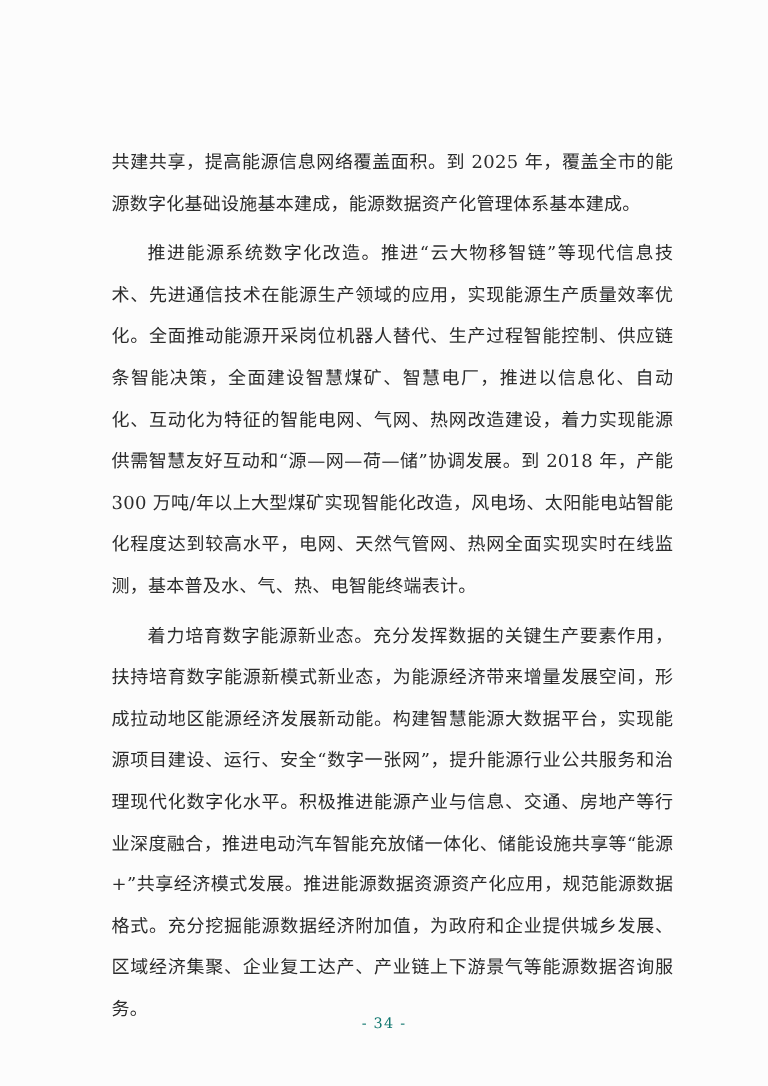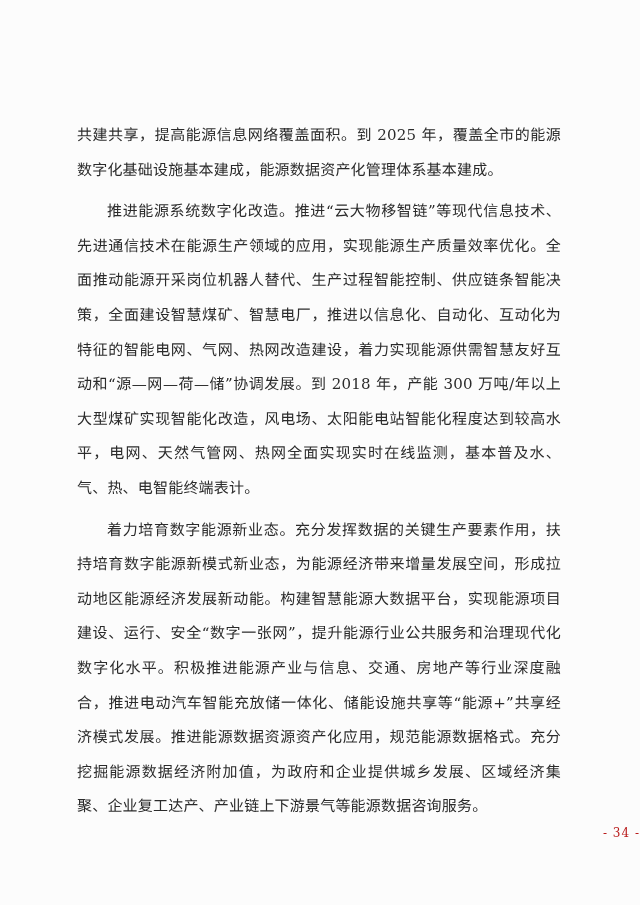--- a/index.html
+++ b/index.html
@@ -16,40 +16,40 @@
     font-family: "DejaVu Serif", "Liberation Serif", serif;
     color: #2b2b2b;
   }
   .content {
     position: absolute;
     left: 77px;
     top: 118px;
     width: 484px;
   }
   p.para {
-    margin: 0 0 7px 0;
+    margin: 0 0 7px 16px;
     font-size: 15px;
     line-height: 34.6px;
     text-align: justify;
     text-justify: inter-character;
     letter-spacing: 0.2px;
     word-break: break-all;
   }
   p.para.indent {
     text-indent: 2em;
   }
   .footer {
     position: absolute;
-    top: 826px;
+    top: 846px;
     left: 0;
     width: 100%;
-    text-align: right;
+    text-align: center;
     font-size: 12px;
     letter-spacing: 1px;
-    color: #b91c1c;
+    color: #0f766e;
   }
 </style>
 </head>
 <body>
 
 <div class="page">
   <div class="content">
     <p class="para">共建共享，提高能源信息网络覆盖面积。到 2025 年，覆盖全市的能源数字化基础设施基本建成，能源数据资产化管理体系基本建成。</p>
     <p class="para indent">推进能源系统数字化改造。推进“云大物移智链”等现代信息技术、先进通信技术在能源生产领域的应用，实现能源生产质量效率优化。全面推动能源开采岗位机器人替代、生产过程智能控制、供应链条智能决策，全面建设智慧煤矿、智慧电厂，推进以信息化、自动化、互动化为特征的智能电网、气网、热网改造建设，着力实现能源供需智慧友好互动和“源—网—荷—储”协调发展。到 2018 年，产能 300 万吨/年以上大型煤矿实现智能化改造，风电场、太阳能电站智能化程度达到较高水平，电网、天然气管网、热网全面实现实时在线监测，基本普及水、气、热、电智能终端表计。</p>
     <p class="para indent">着力培育数字能源新业态。充分发挥数据的关键生产要素作用，扶持培育数字能源新模式新业态，为能源经济带来增量发展空间，形成拉动地区能源经济发展新动能。构建智慧能源大数据平台，实现能源项目建设、运行、安全“数字一张网”，提升能源行业公共服务和治理现代化数字化水平。积极推进能源产业与信息、交通、房地产等行业深度融合，推进电动汽车智能充放储一体化、储能设施共享等“能源+”共享经济模式发展。推进能源数据资源资产化应用，规范能源数据格式。充分挖掘能源数据经济附加值，为政府和企业提供城乡发展、区域经济集聚、企业复工达产、产业链上下游景气等能源数据咨询服务。</p>

